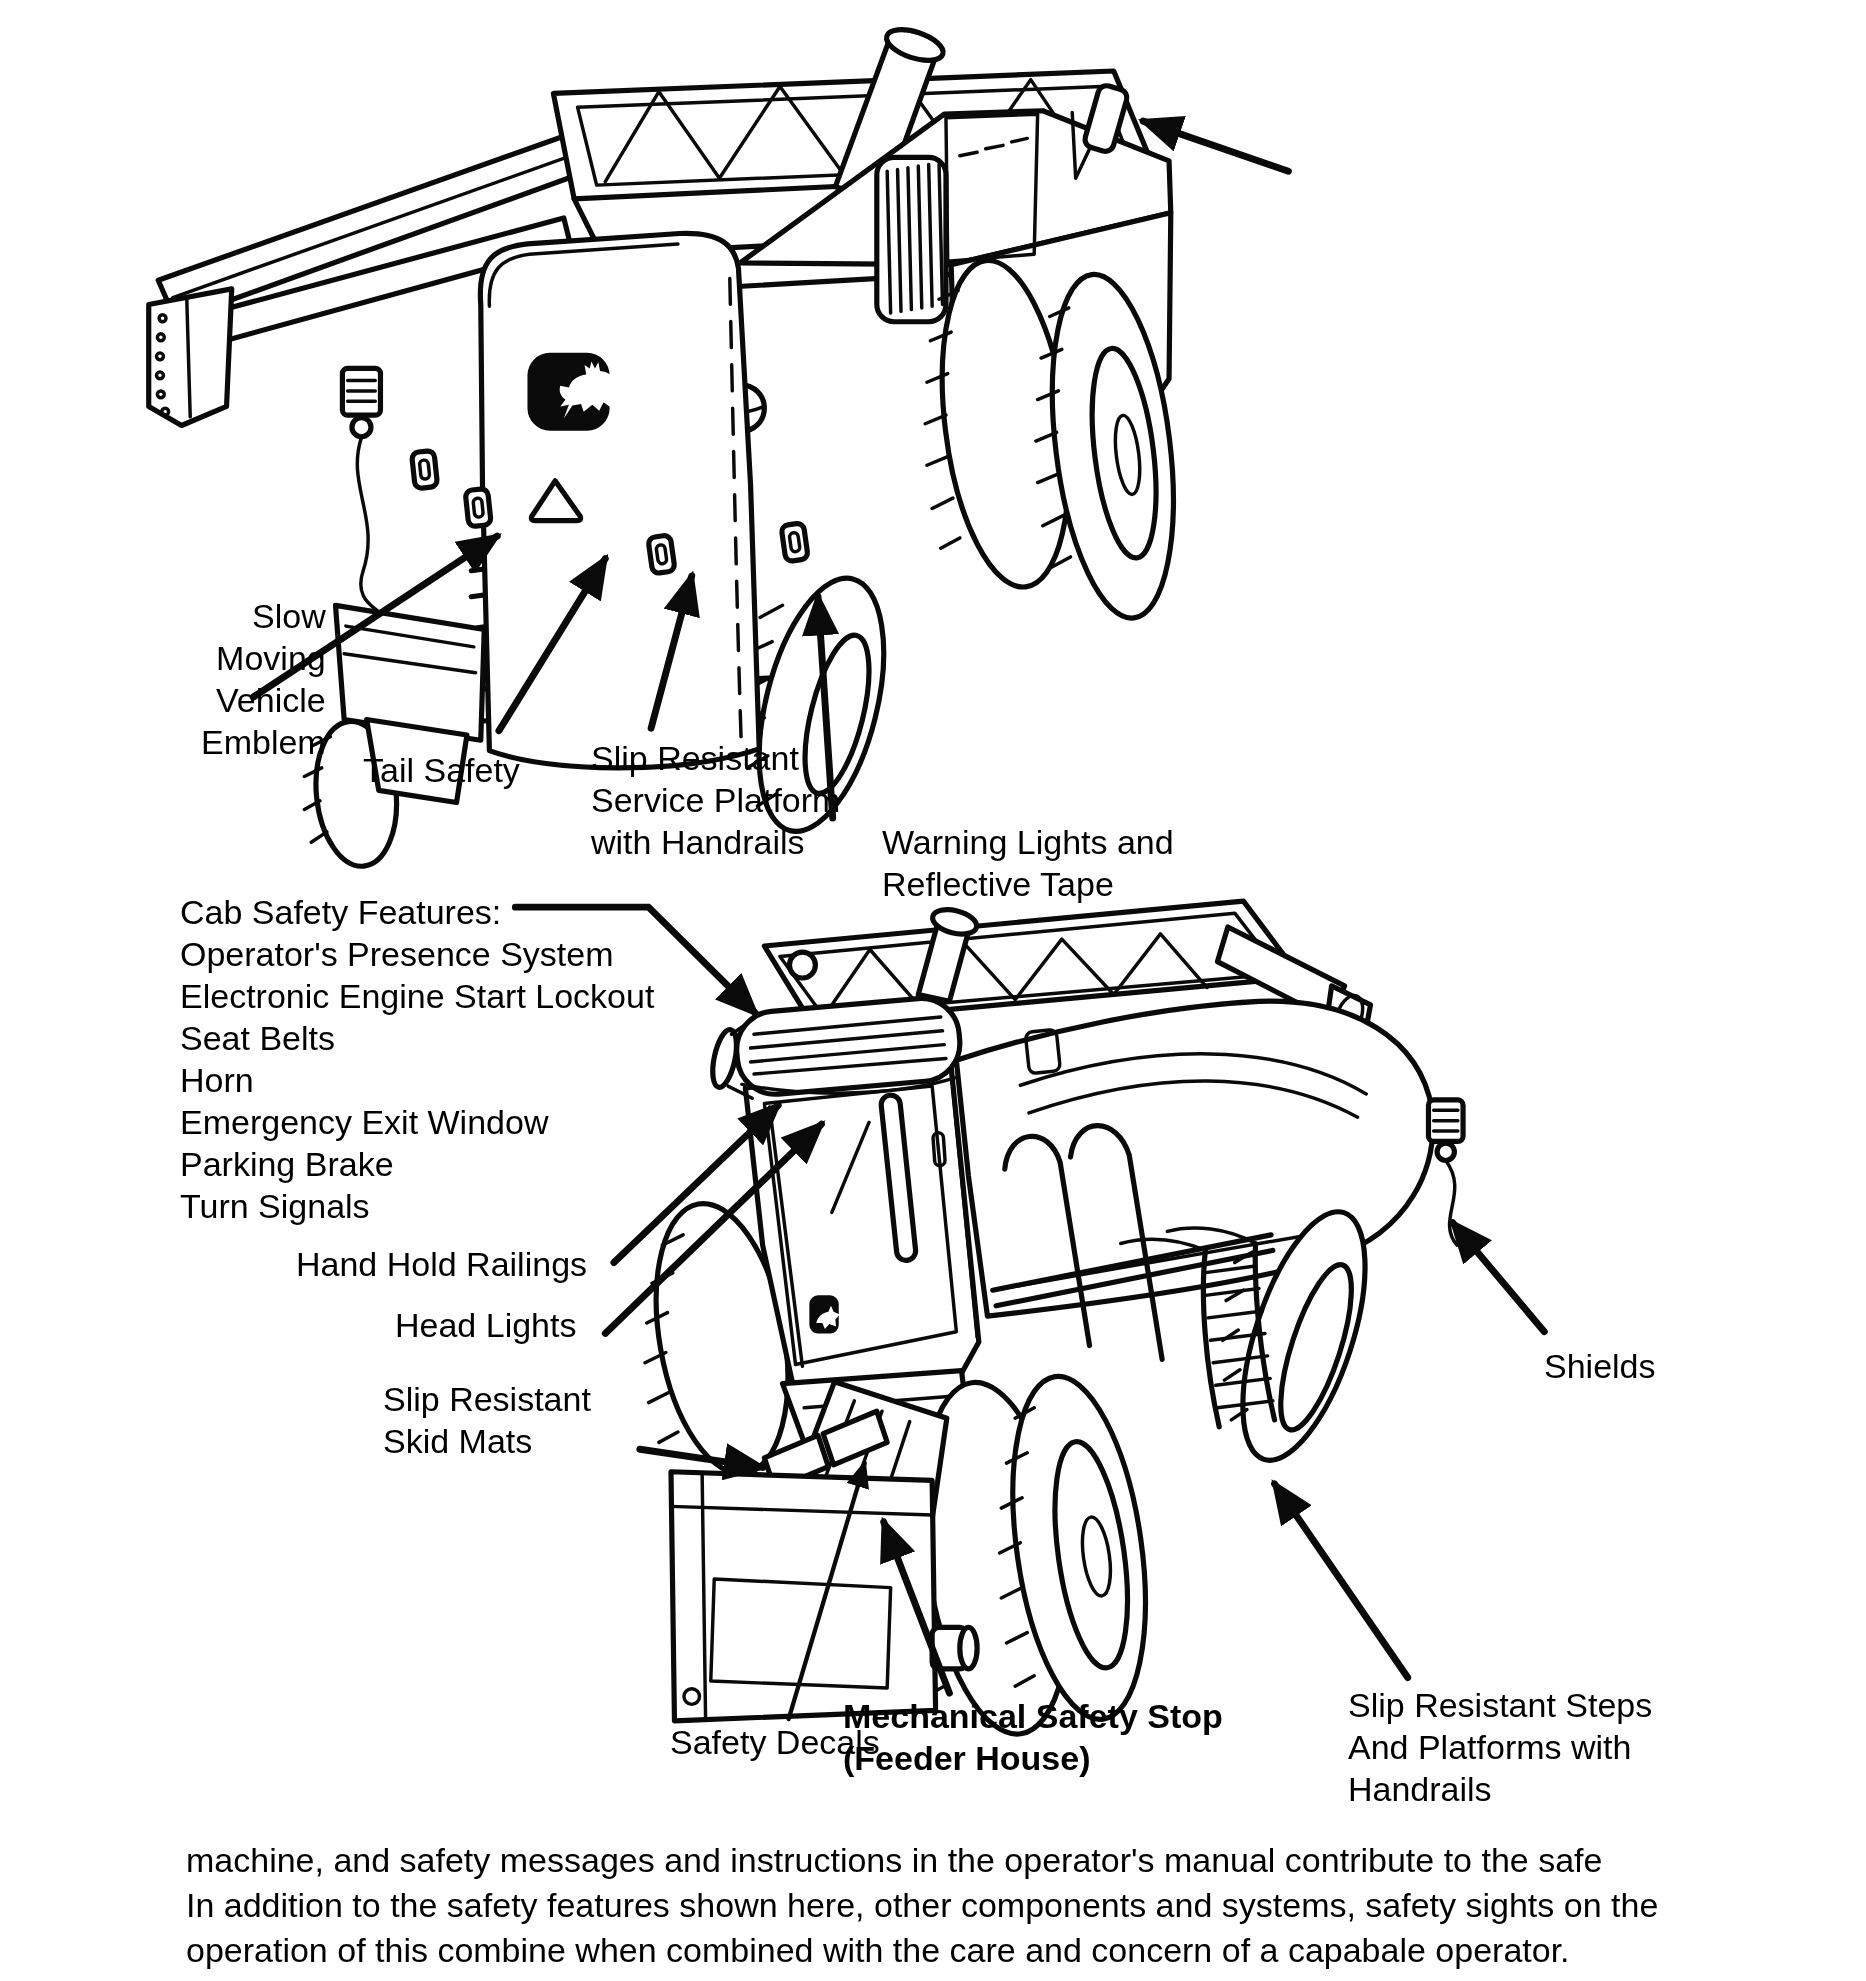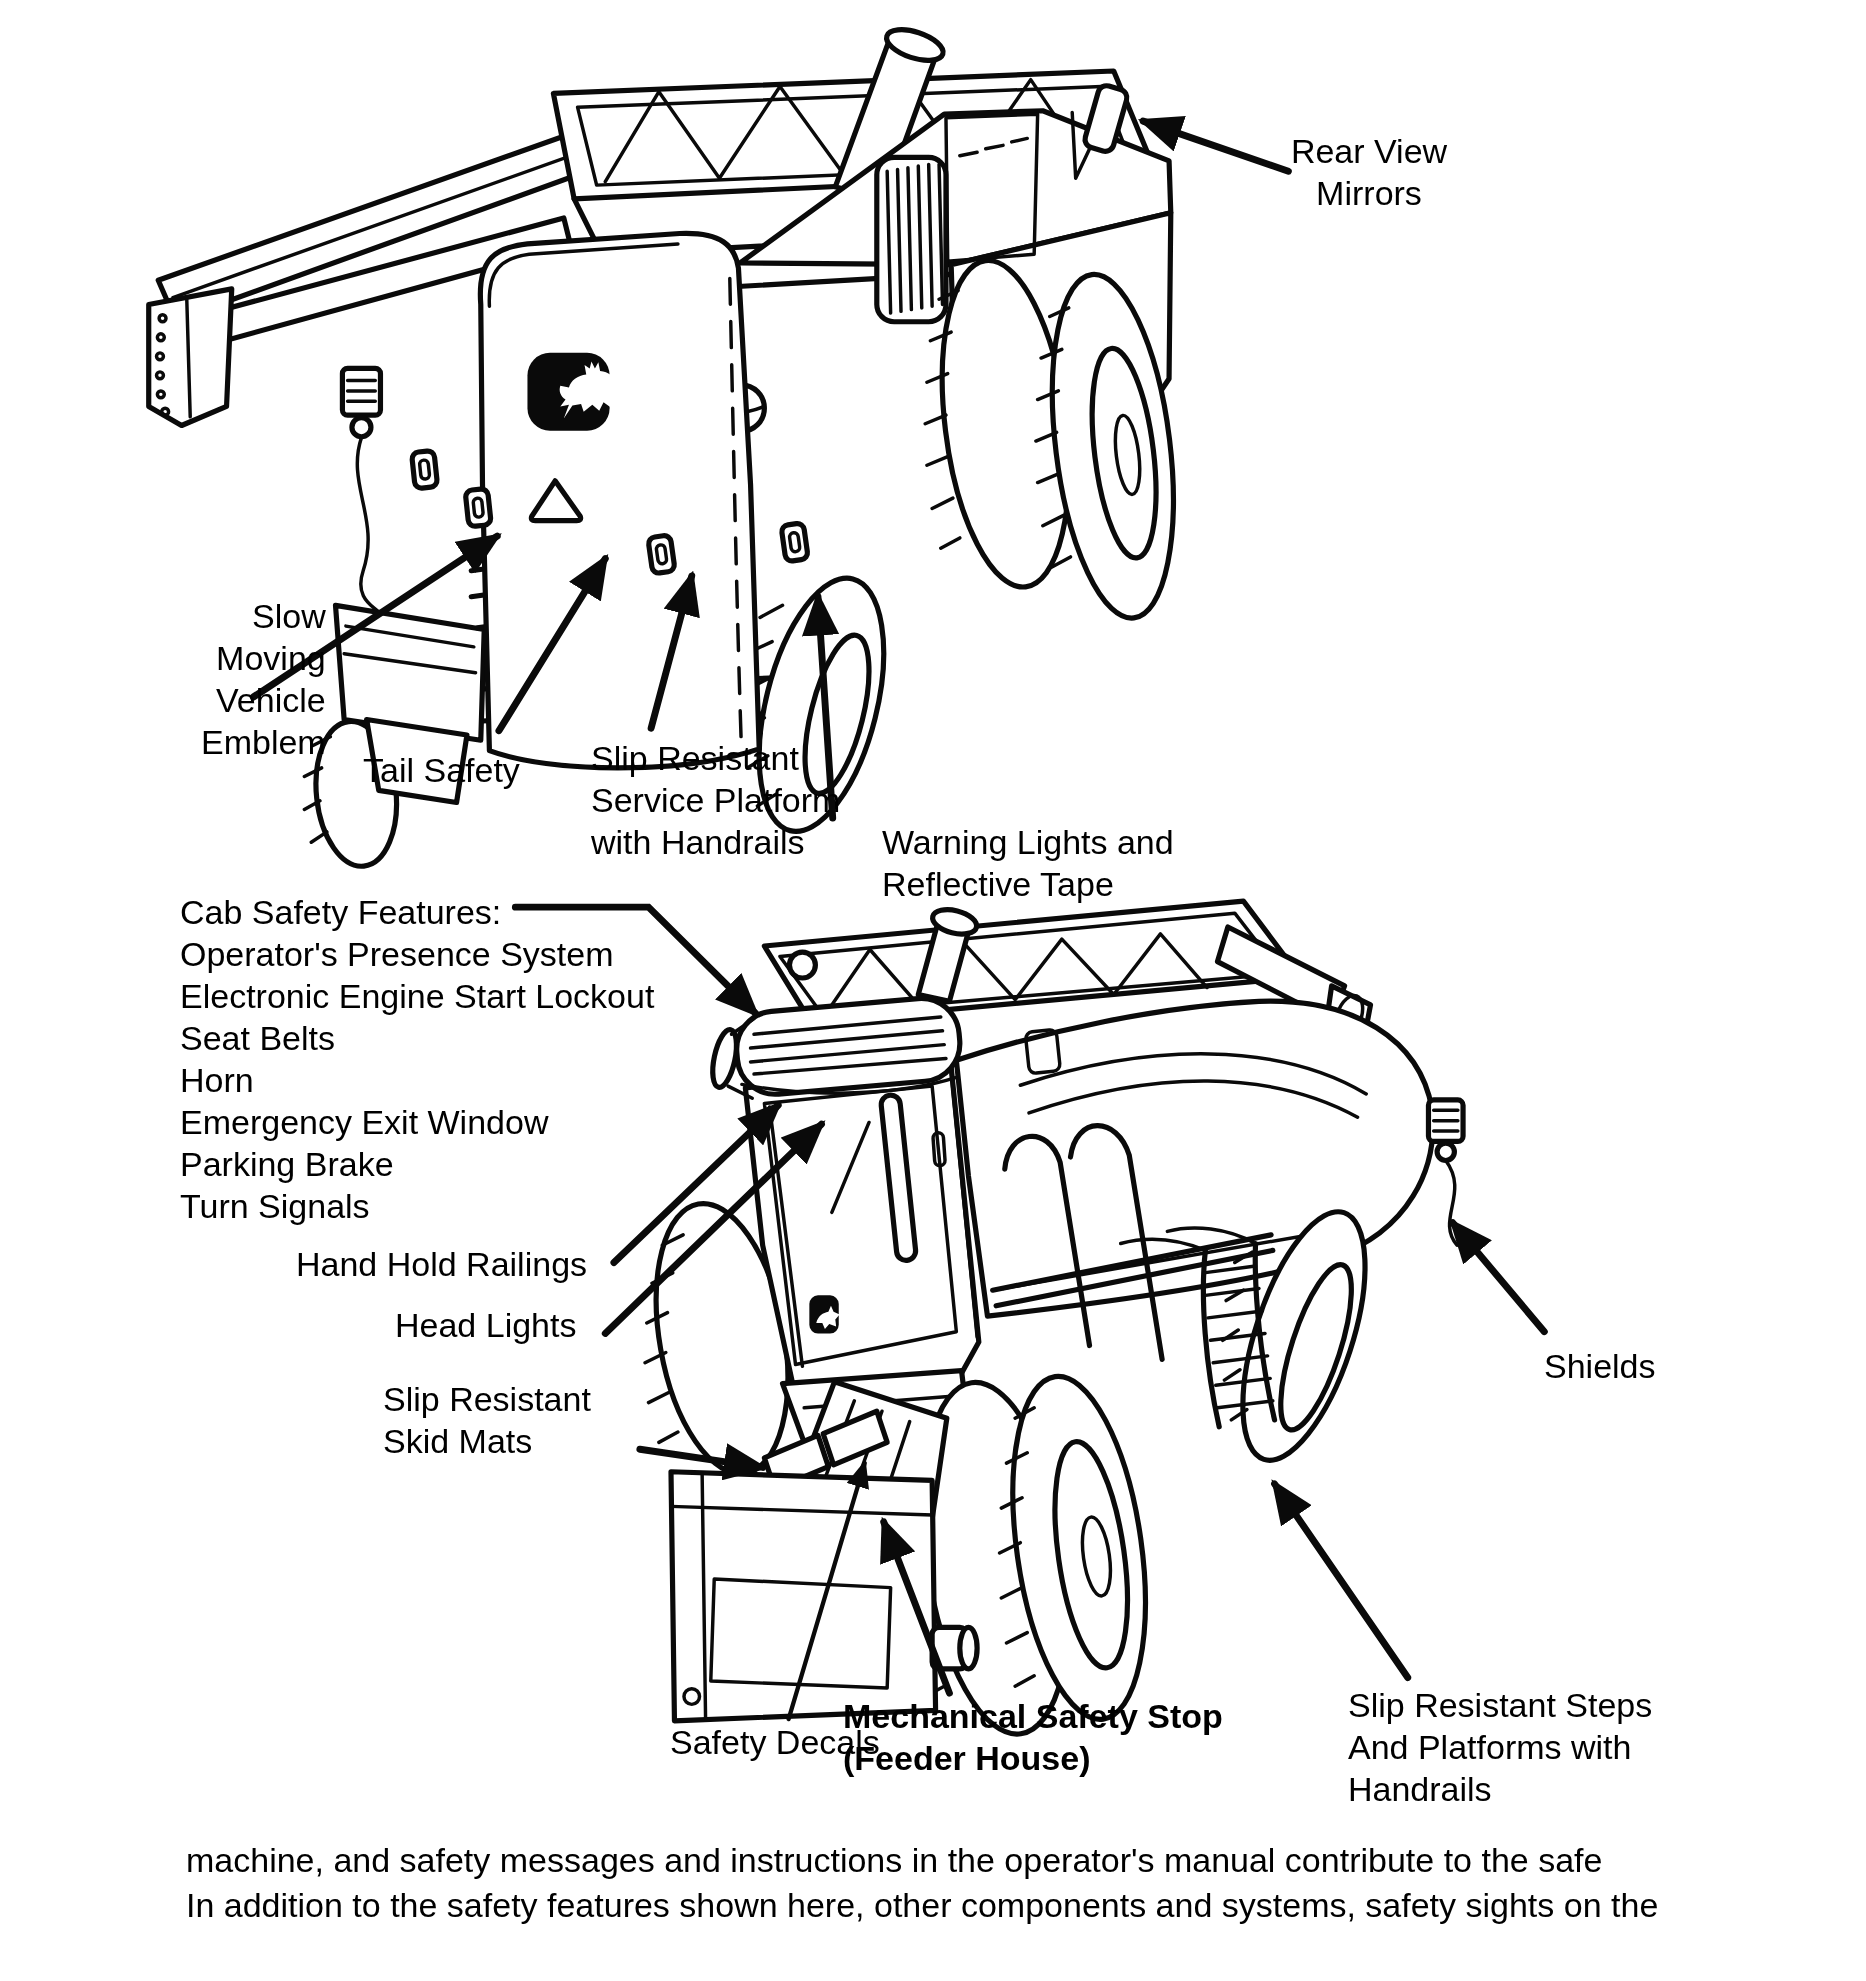--- a/index.html
+++ b/index.html
@@ -255,22 +255,20 @@
       <line x1="710" y1="1460" x2="900" y2="1278" marker-end="url(#ah)"></line>
       <line x1="700" y1="1542" x2="950" y2="1300" marker-end="url(#ah)"></line>
       <line x1="740" y1="1676" x2="882" y2="1697" marker-end="url(#ah)"></line>
       <line class="thinline" x1="912" y1="1988" x2="1000" y2="1692" marker-end="url(#ah)"></line>
       <line x1="1098" y1="1958" x2="1022" y2="1760" marker-end="url(#ah)"></line>
       <line x1="1628" y1="1940" x2="1474" y2="1716" marker-end="url(#ah)"></line>
       <line x1="1786" y1="1540" x2="1680" y2="1414" marker-end="url(#ah)"></line>
     </g>
   </svg>
 
-  <div class="label" style="left:1278px;top:130px;width:182px;text-align:center;">Rear View
-Mirrors</div>
   <div class="label" style="left:201px;top:595px;text-align:right;">Slow
 Moving
 Vehicle
 Emblem</div>
   <div class="label" style="left:363px;top:749px;">Tail Safety</div>
   <div class="label" style="left:591px;top:737px;">Slip Resistant
 Service Platform
 with Handrails</div>
   <div class="label" style="left:882px;top:821px;">Warning Lights and
 Reflective Tape</div>
@@ -290,16 +288,17 @@
   <div class="label" style="left:843px;top:1695px;font-weight:bold;">Mechanical Safety Stop
 (Feeder House)</div>
   <div class="label" style="left:1348px;top:1684px;">Slip Resistant Steps
 And Platforms with
 Handrails</div>
   <div class="label" style="left:1544px;top:1345px;">Shields</div>
 
   <div class="footer">
     <div>machine, and safety messages and instructions in the operator's manual contribute to the safe</div>
     <div>In addition to the safety features shown here, other components and systems, safety sights on the</div>
+    <div>operation of this combine when combined with the care and concern of a capabale operator.</div>
   </div>
 
 </div>
 
 
 </body></html>

